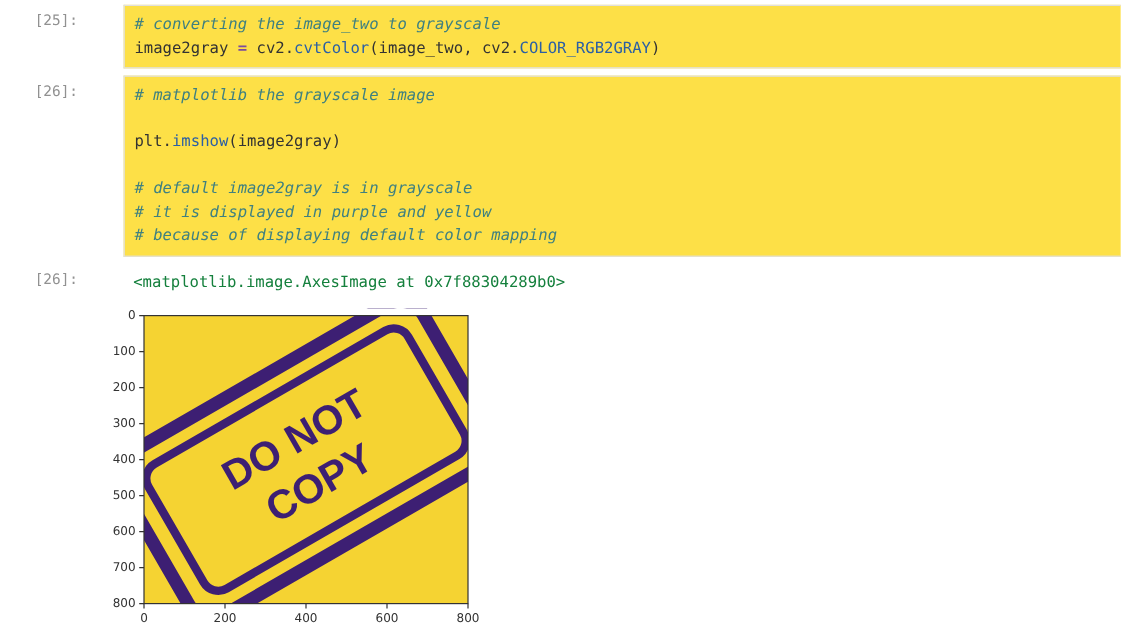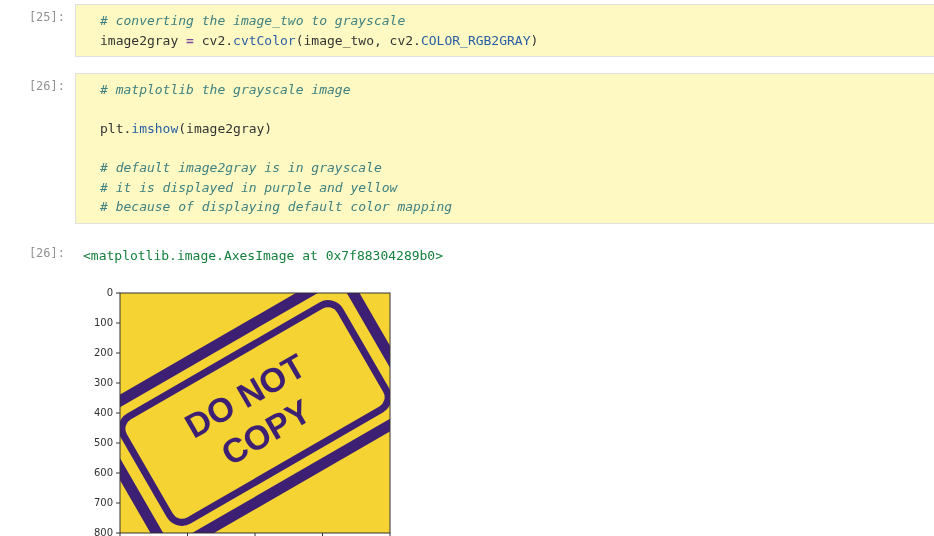--- a/index.html
+++ b/index.html
@@ -10,38 +10,39 @@
     background: #ffffff;
     color: #333;
   }
   .notebook {
     width: 934px;
     margin: 0 auto;
     padding-top: 4px;
   }
   .cell {
     display: flex;
-    margin-bottom: 16px;
+    margin-bottom: 6px;
+    gap: 28px;
   }
   .prompt {
     width: 75px;
     min-width: 75px;
     text-align: right;
     padding: 6px 10px 4px 0;
     color: #919191;
     font-family: "DejaVu Sans Mono", monospace;
     font-size: 12px;
     box-sizing: border-box;
   }
   .code-area {
     flex: 1;
-    background: #fef9c3;
+    background: #fde047;
     border: 1px solid #e0e0e0;
     border-right: none;
-    padding: 6px 24px;
+    padding: 6px 8px;
     line-height: 1.5;
     white-space: pre;
     overflow: hidden;
   }
   .output-area {
     flex: 1;
     padding: 6px 8px;
     line-height: 1.5;
     white-space: pre;
     color: #15803d;

